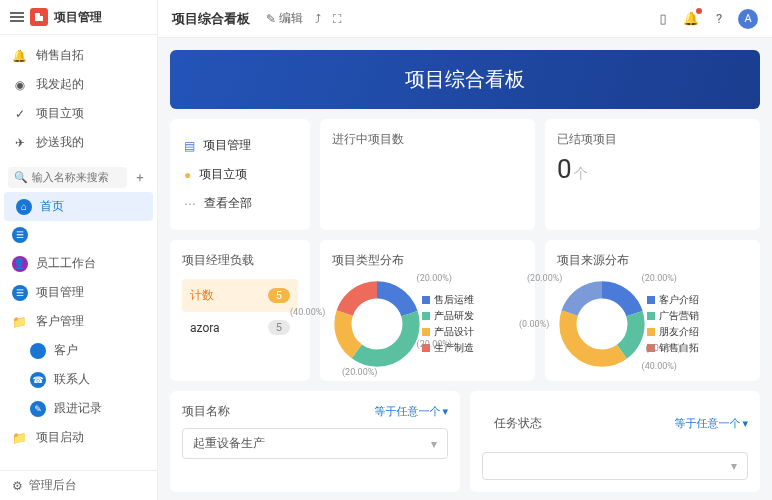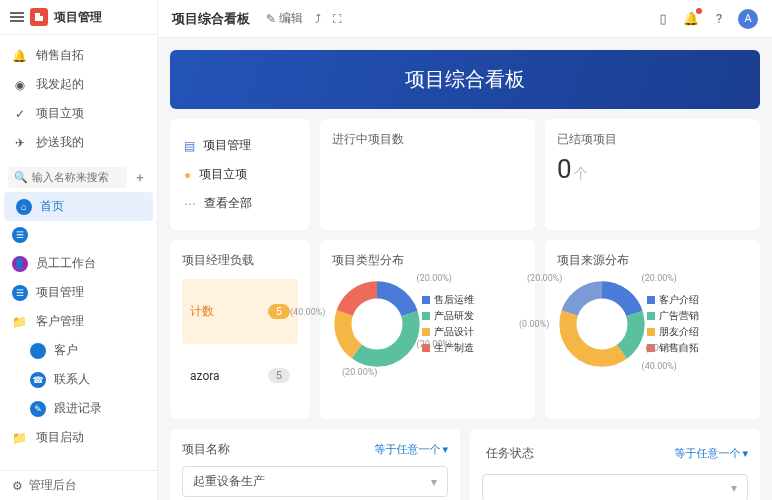--- a/index.html
+++ b/index.html
@@ -40,21 +40,21 @@
 .hero{background:linear-gradient(110deg,#2454b8,#1a3d8f);border-radius:6px;color:#fff;font-size:20px;font-weight:500;padding:16px;text-align:center;margin-bottom:10px}
 .row{display:flex;gap:10px;margin-bottom:10px}
 .card{background:#fff;border-radius:6px;padding:12px;flex:1;min-width:0}
 .side-card{width:140px;flex:none}
 .side-link{display:flex;align-items:center;gap:8px;padding:6px 2px;font-size:12px;cursor:pointer}
 .side-link .dots{color:#999}
 .stat-label{font-size:12px;color:#666;margin-bottom:6px}
 .stat-val{font-size:26px;color:#333}
 .stat-unit{font-size:14px;color:#bbb;margin-left:2px}
 .card-title{font-size:12px;color:#555;margin-bottom:10px}
-.mgr-row{display:flex;justify-content:space-between;align-items:center;padding:24px 8px;font-size:12px}
+.mgr-row{display:flex;justify-content:space-between;align-items:center;padding:8px 8px;font-size:12px}
 .mgr-row.active{background:#fff3e0;color:#e67e22;border-radius:4px}
 .badge{background:#f5b646;color:#fff;border-radius:10px;padding:1px 8px;font-size:11px}
 .mgr-row.active .badge{background:#f5b646}
 .mgr-row:not(.active) .badge{background:#e8e8e8;color:#888}
 .chart-wrap{display:flex;align-items:center;position:relative}
 .donut{position:relative;width:90px;height:90px}
 .donut svg{transform:rotate(-90deg)}
 .legend{font-size:10px}
 .legend-item{display:flex;align-items:center;gap:4px;margin:2px 0}
 .legend-sw{width:8px;height:8px}
@@ -297,21 +297,21 @@
                 <span>▾</span>
               </span>
           </div>
           <div class="select">
               <span>起重设备生产</span>
               <span style="color:#aaa">▾</span>
             </div>
         </div>
         <div class="card">
           <div class="filter-row">
-            <span class="card-title" style="margin:4px">任务状态</span>
+            <span class="card-title" style="margin:12px">任务状态</span>
             <span class="filter-link">
                 <span>等于任意一个</span>
                 <span>▾</span>
               </span>
           </div>
           <div class="select">
               <span></span>
               <span style="color:#aaa">▾</span>
             </div>
         </div>

